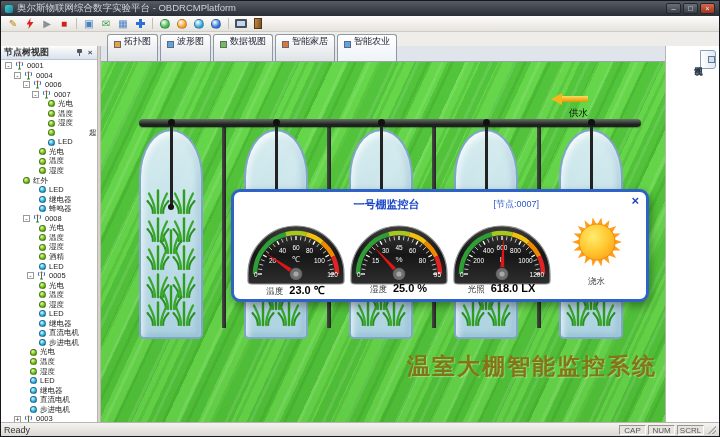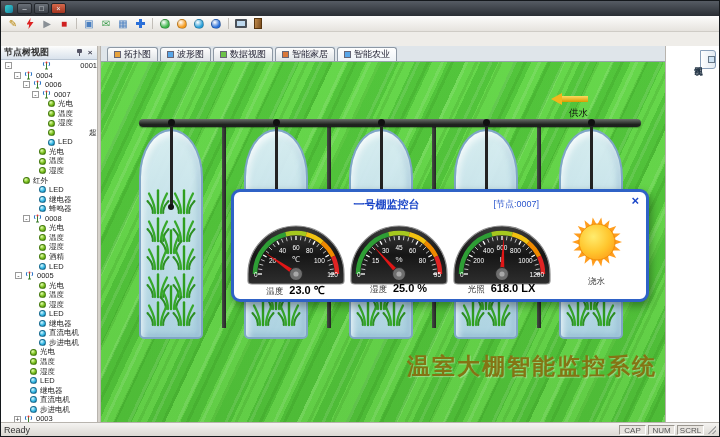--- a/index.html
+++ b/index.html
@@ -42,21 +42,21 @@
   .tree-row{height:9.55px;display:flex;align-items:center;font-size:7.5px;color:#222;white-space:nowrap;line-height:1}
   .exp{width:7px;height:7px;border:1px solid #9a9a9a;background:#fff;font-size:7px;line-height:5px;text-align:center;color:#444;margin-right:2px;flex:none}
   .ant{width:11px;height:9px;margin-right:2px;flex:none}
   .bulb{width:7px;height:7px;border-radius:50%;margin-right:3px;flex:none}
   .bulb.g{background:radial-gradient(circle at 35% 30%,#e4ffb0,#7cc11e 55%,#4e8a10);border:1px solid rgba(20,60,0,.5)}
   .bulb.b{background:radial-gradient(circle at 35% 30%,#d8f8ff,#35b9e6 55%,#0d7aa6);border:1px solid rgba(0,40,70,.5)}
   .splitter{width:3px;background:#d6d2cb;border-right:1px solid #b8b4ae}
 
   .main{flex:1;display:flex;flex-direction:column;min-width:0}
   .tabbar{height:16px;background:#dfe5ea;display:flex;align-items:flex-end;padding-left:6px;gap:2px;border-bottom:1px solid #98a2ac}
-  .tab{height:14px;display:flex;align-items:center;gap:3px;padding:3px 6px;background:linear-gradient(#fefefe,#dfe3e6);
+  .tab{height:14px;display:flex;align-items:flex-end;gap:3px;padding:13px 6px;background:linear-gradient(#fefefe,#dfe3e6);
     border:1px solid #8d98a4;border-bottom:none;border-radius:3px 3px 0 0;font-size:9px;color:#223}
   .tab.active{font-weight:normal;background:linear-gradient(#fff,#eef3f7)}
   .tab-ic{width:7px;height:7px;border:1px solid #667;flex:none}
 
   
   .canvas{flex:1;position:relative;overflow:hidden;background:
     repeating-linear-gradient(115deg, rgba(255,255,255,.10) 0 3px, rgba(255,255,255,0) 3px 9px, rgba(30,110,10,.14) 9px 12px, rgba(255,255,255,0) 12px 22px),
     repeating-linear-gradient(115deg, rgba(130,235,95,.28) 0 14px, rgba(60,170,40,.28) 14px 30px),
     linear-gradient(#5bcf43,#55c23d)}
   .pipe{position:absolute;left:38px;top:57px;width:502px;height:8px;background:linear-gradient(#6a6f6a,#1e221e 70%);border-radius:4px;box-shadow:0 1px 1px rgba(0,0,0,.3);z-index:3}
@@ -106,20 +106,21 @@
   .grip{width:9px;height:9px;margin-left:3px;background:
     linear-gradient(135deg,transparent 0 55%,#aaa 55% 65%,transparent 65% 75%,#aaa 75% 85%,transparent 85%)}
 </style>
 </head>
 <body>
 
 <div class="window">
 
   <div class="titlebar">
     <span class="app-icon"></span>
+    <span class="title">奥尔斯物联网综合数字实验平台 - OBDRCMPlatform</span>
     <div class="win-btns">
         <span class="win-btn">–</span>
         <span class="win-btn">□</span>
         <span class="win-btn close">×</span>
       </div>
   </div>
 
   <div class="toolbar">
       <span class="tb" style="color: rgb(184, 134, 11);">✎</span>
       <span class="tb">
@@ -158,21 +159,21 @@
 
   <div class="workspace">
 
     <div class="left-panel">
       <div class="panel-header">
         <span class="ph-title">节点树视图</span>
         <span class="pin-icon"></span>
         <span class="ph-close">×</span>
       </div>
       <div class="tree">
-          <div class="tree-row" style="padding-left: 4px; justify-content: space-between;">
+          <div class="tree-row" style="padding-left: 4px;">
             <span class="exp">-</span>
             <span class="ant"><svg width="11" height="9" viewBox="0 0 11 9">
                 <path d="M5.5 2 L5.5 8 M4 8 L7 8" stroke="#3a7d2c" stroke-width="1" fill="none"></path>
                 <circle cx="5.5" cy="1.6" r="1" fill="#d33"></circle>
                 <path d="M3 1 Q1.6 3 3 5 M8 1 Q9.4 3 8 5" stroke="#1565c0" stroke-width="0.9" fill="none"></path>
               </svg></span>
             <span>0001</span>
           </div>
           <div class="tree-row" style="padding-left: 13px;">
             <span class="exp">-</span>
@@ -271,21 +272,21 @@
             <span>湿度</span>
           </div>
           <div class="tree-row" style="padding-left: 38px;">
             <span class="bulb g"></span>
             <span>酒精</span>
           </div>
           <div class="tree-row" style="padding-left: 38px;">
             <span class="bulb b"></span>
             <span>LED</span>
           </div>
-          <div class="tree-row" style="padding-left: 14px;">
+          <div class="tree-row" style="padding-left: 26px;">
             <span class="exp">-</span>
             <span class="ant"><svg width="11" height="9" viewBox="0 0 11 9">
                 <path d="M5.5 2 L5.5 8 M4 8 L7 8" stroke="#3a7d2c" stroke-width="1" fill="none"></path>
                 <circle cx="5.5" cy="1.6" r="1" fill="#d33"></circle>
                 <path d="M3 1 Q1.6 3 3 5 M8 1 Q9.4 3 8 5" stroke="#1565c0" stroke-width="0.9" fill="none"></path>
               </svg></span>
             <span>0005</span>
           </div>
           <div class="tree-row" style="padding-left: 38px;">
             <span class="bulb g"></span>

